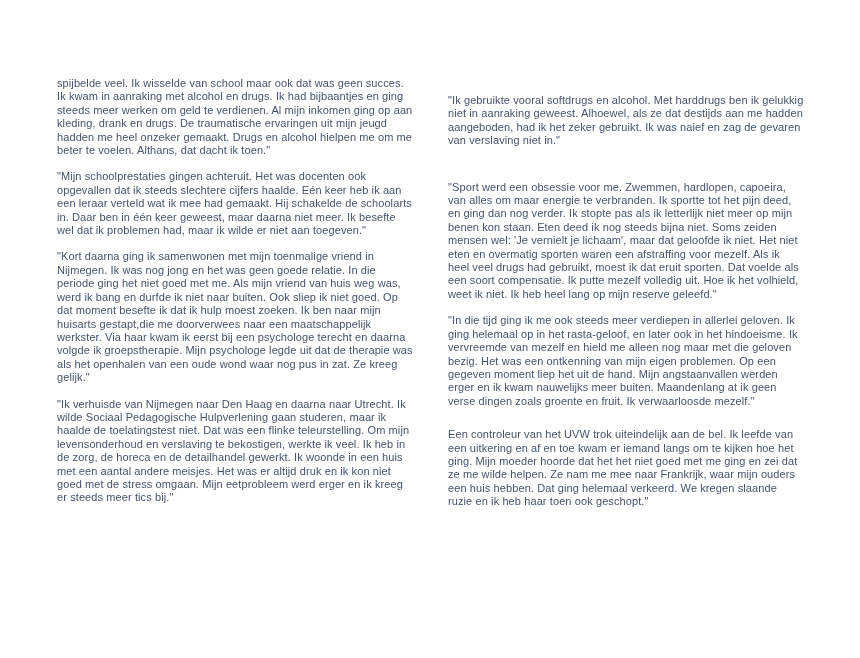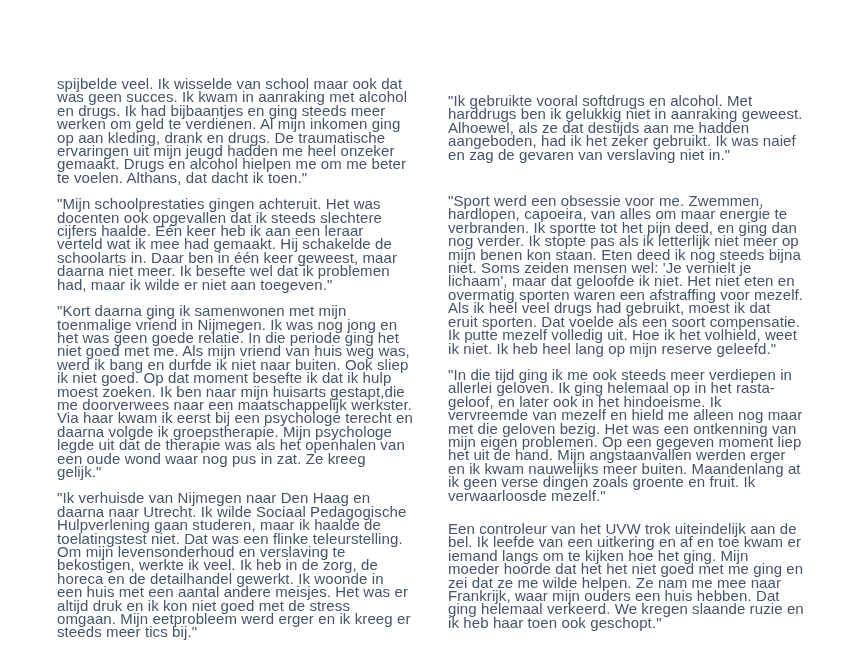--- a/index.html
+++ b/index.html
@@ -13,21 +13,21 @@
   .page {
     position: relative;
     width: 860px;
     height: 658px;
     background: #ffffff;
   }
   .col {
     position: absolute;
     width: 356px;
     color: var(--text-color, #44546A);
-    font-size: 15px;
+    font-size: 11px;
     line-height: 13.4px;
     letter-spacing: 0.1px;
     text-align: left;
   }
   .col-left  { left: 57px;  top: 77px; }
   .col-right { left: 448px; top: 94px; }
   .col p { margin: 0 0 13px 0; }
   .col p.gap-xl { margin-bottom: 33px; }
   .col p.gap-lg { margin-bottom: 20px; }
 </style>

